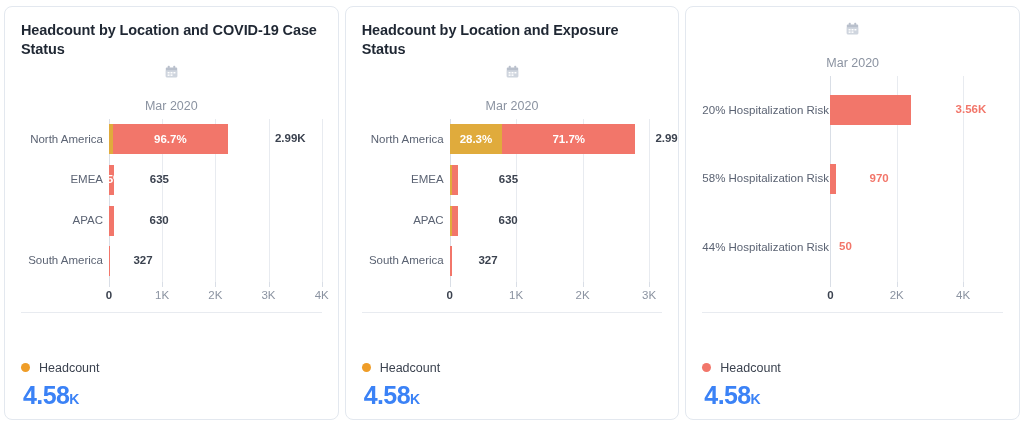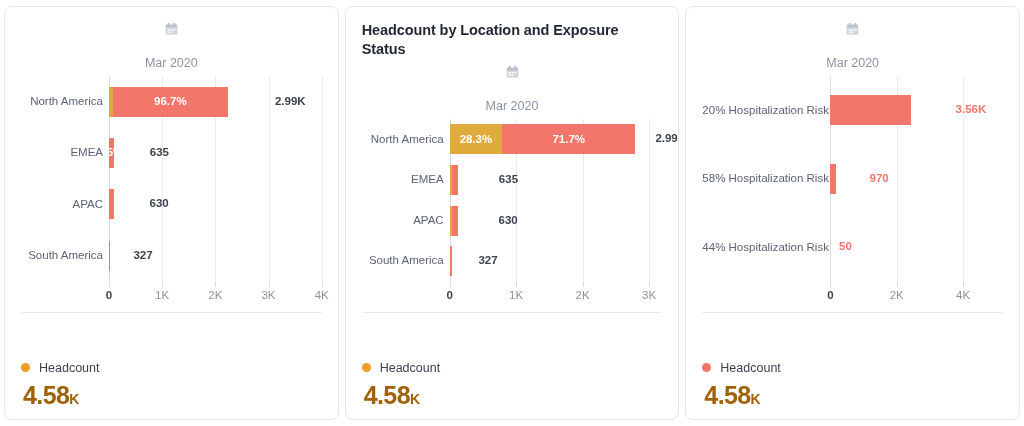--- a/index.html
+++ b/index.html
@@ -176,37 +176,38 @@
     border-radius: 50%;
     flex: none;
   }
   .legend-text {
     font-size: 12.5px;
     color: #3b424f;
   }
   .metric {
     font-size: 25px;
     font-weight: bold;
-    color: #a16207;
+    color: #3b82f6;
     letter-spacing: -0.6px;
     line-height: 1.1;
     padding-left: 2px;
   }
   .metric .unit {
     font-size: 14px;
     font-weight: bold;
     letter-spacing: 0;
   }
 </style>
 </head>
 <body>
 
 <div class="dashboard">
 
   <div class="card">
+    <div class="card-title">Headcount by Location and COVID-19 Case Status</div>
     <div class="subtitle-row">
       <span class="cal-icon">
         <svg viewBox="0 0 16 16" width="13" height="13" aria-hidden="true">
           <rect x="1" y="3" width="14" height="12" rx="1.2" fill="#b9c0cc"></rect>
           <rect x="1" y="6.4" width="14" height="8.6" rx="0.8" fill="#cfd5de"></rect>
           <rect x="3.4" y="1" width="2.4" height="3.2" rx="0.8" fill="#b9c0cc"></rect>
           <rect x="10.2" y="1" width="2.4" height="3.2" rx="0.8" fill="#b9c0cc"></rect>
           <rect x="3.2" y="8.6" width="2.4" height="1.8" fill="#ffffff"></rect>
           <rect x="6.8" y="8.6" width="2.4" height="1.8" fill="#ffffff"></rect>
           <rect x="10.4" y="8.6" width="2.4" height="1.8" fill="#ffffff"></rect>

